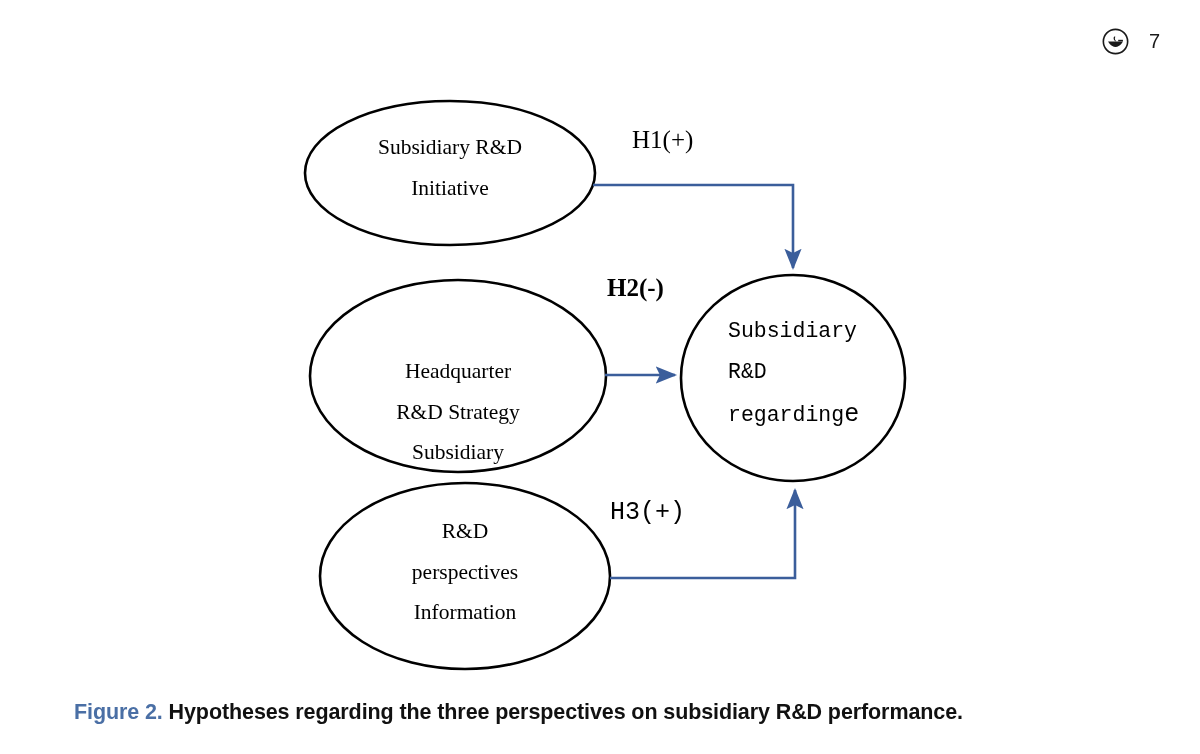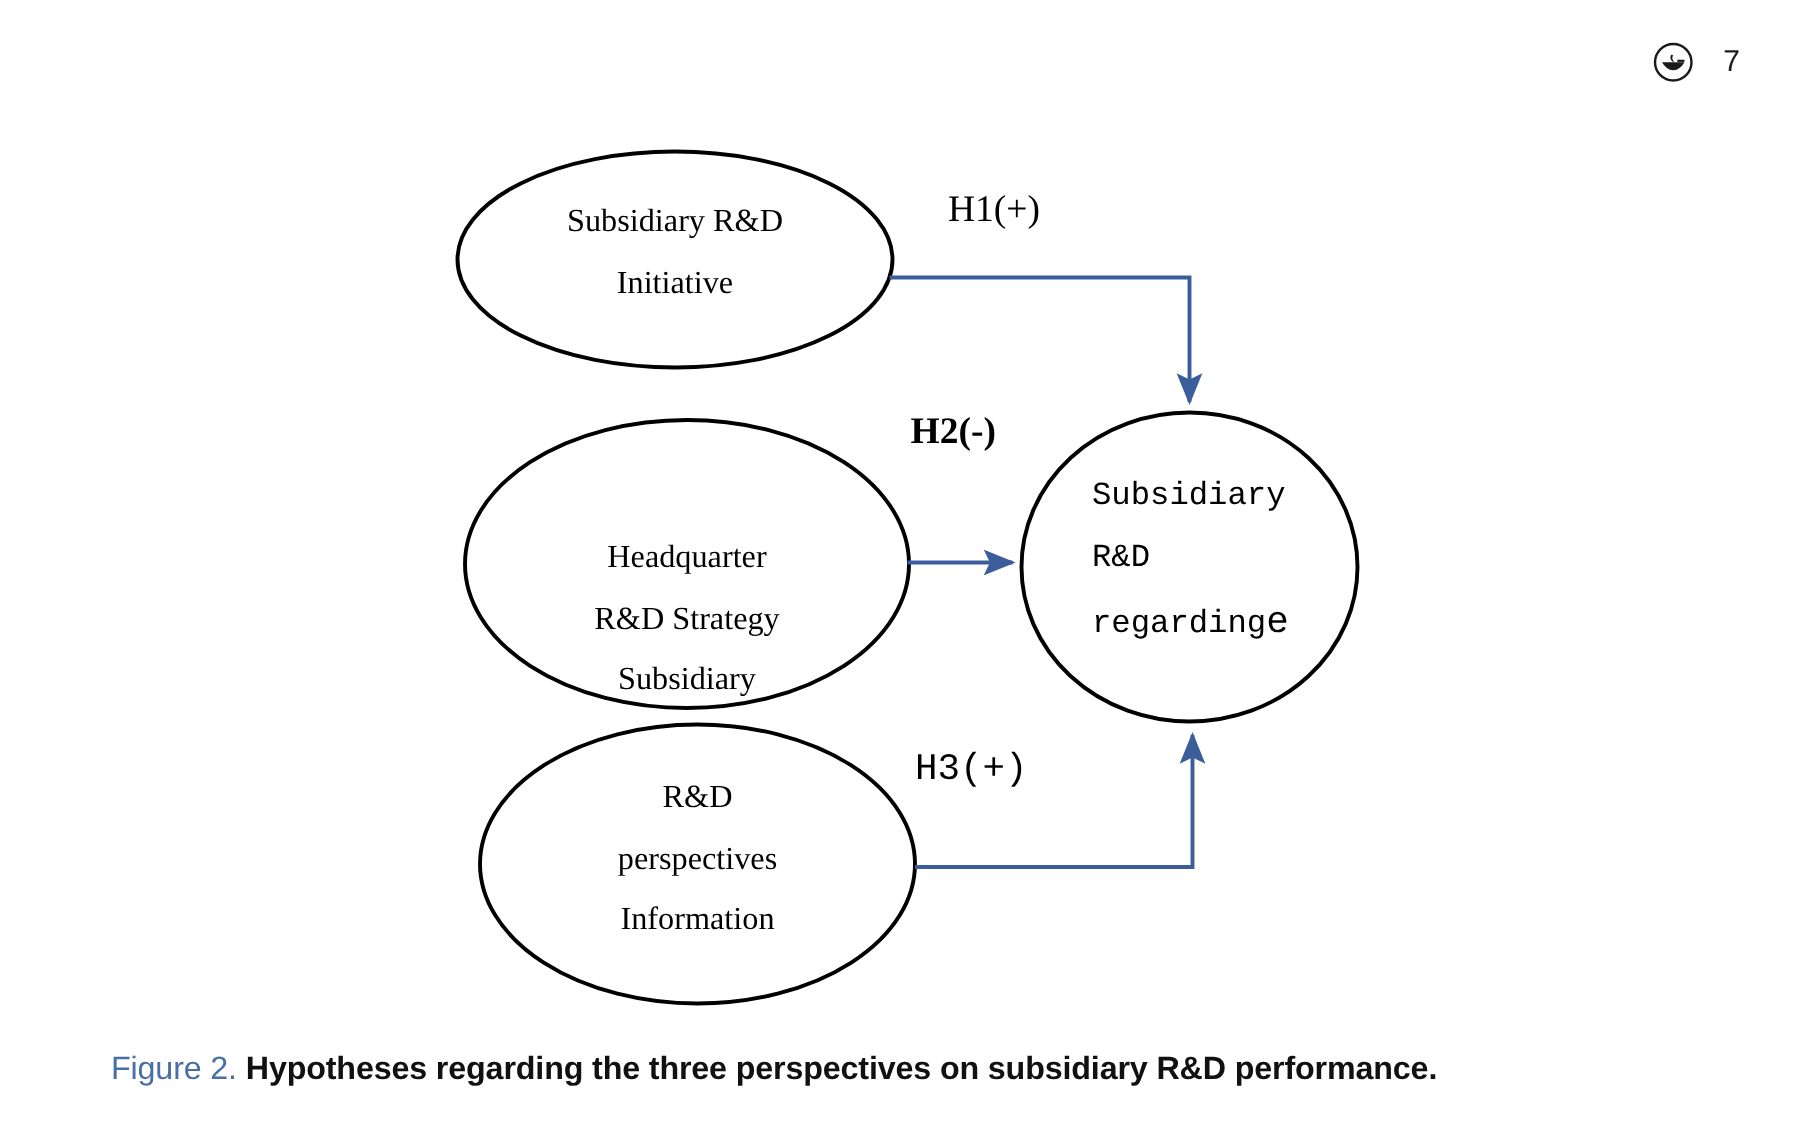--- a/index.html
+++ b/index.html
@@ -106,21 +106,21 @@
     width: 1060px;
     font-family: "Liberation Sans", sans-serif;
     font-size: 21.5px;
     font-weight: bold;
     color: #111111;
     letter-spacing: -0.1px;
     white-space: nowrap;
   }
   .caption-label {
     color: #4A6FA5;
-    font-weight: normal;
+    font-weight: bold;
   }
 </style>
 </head>
 <body>
 
 <div class="running-head">
 
   <span class="journal-mark">
     <svg viewBox="0 0 40 40" width="27" height="27" aria-hidden="true">
       <circle cx="20" cy="20" r="18" fill="#ffffff" stroke="#1a1a1a" stroke-width="2.4"></circle>

